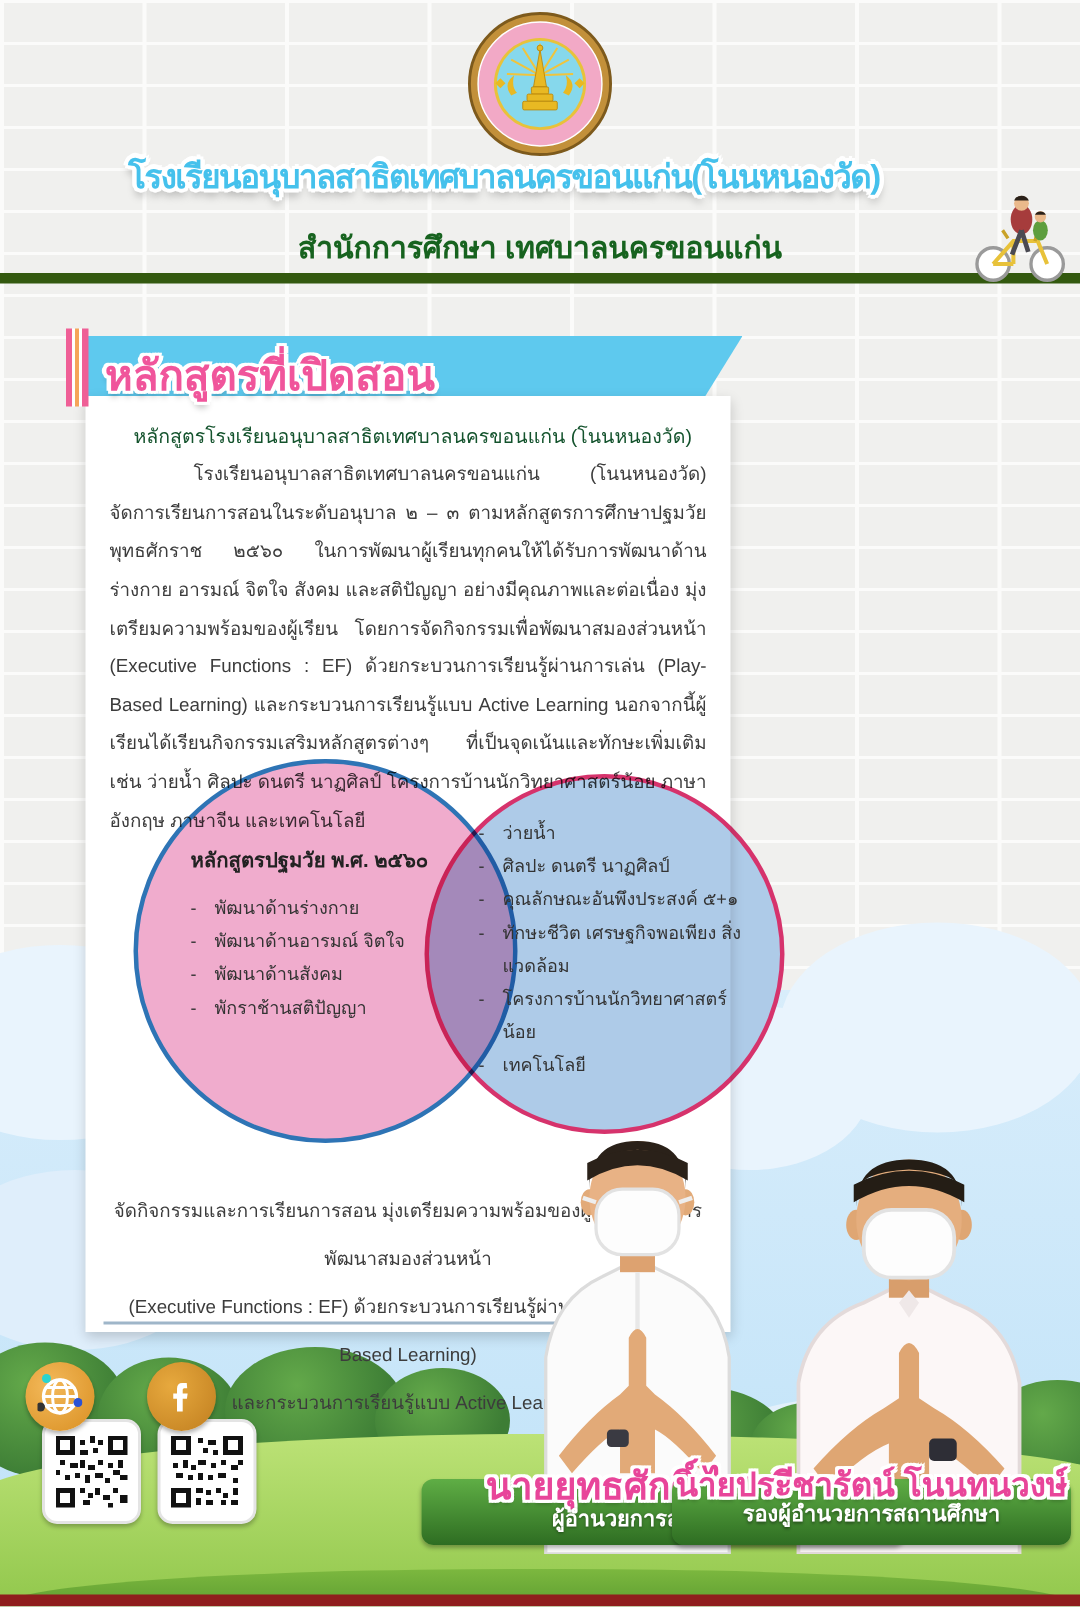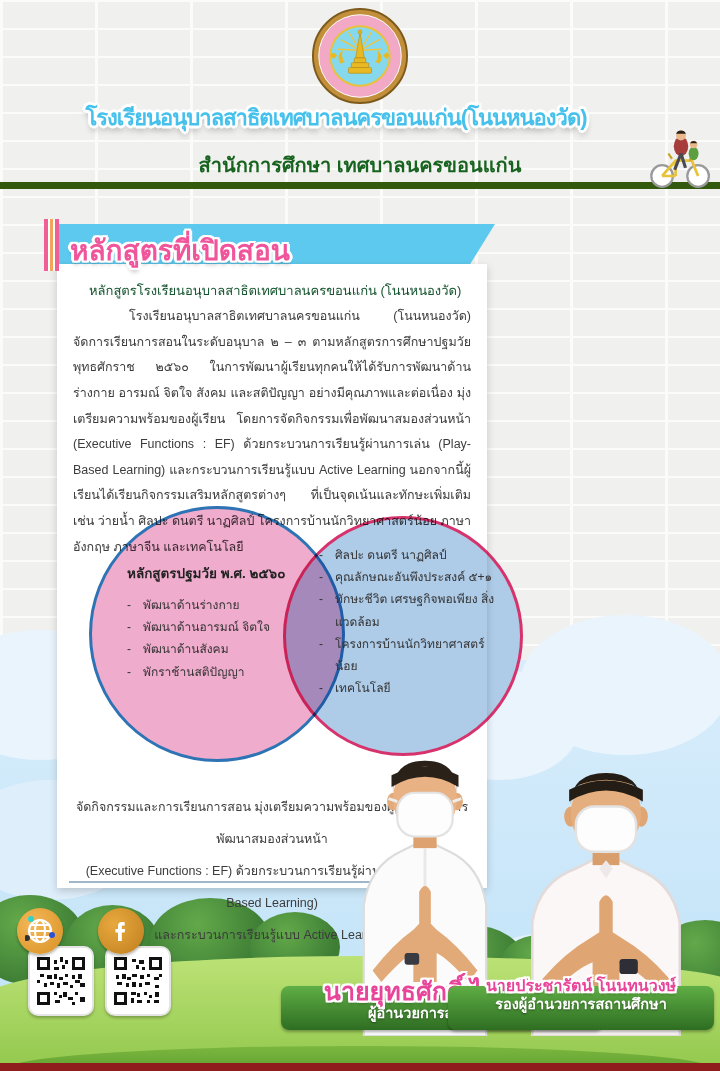--- a/index.html
+++ b/index.html
@@ -68,21 +68,21 @@
   .banner{z-index:8;text-align:center;border-radius:8px;
     background:linear-gradient(#5fae45,#2e6d22);box-shadow:0 2px 3px rgba(0,0,0,.3);}
   .pname{font-weight:bold;color:#e8459a;line-height:1.05;margin-top:-8px;
     text-shadow:-2px -2px 0 #fff,2px -2px 0 #fff,-2px 2px 0 #fff,2px 2px 0 #fff,
       0 -2px 0 #fff,0 2px 0 #fff,-2px 0 0 #fff,2px 0 0 #fff,0 3px 3px rgba(0,0,0,.3);}
   .ptitle{font-size:14.5px;font-weight:bold;color:#fff;line-height:1.25;
     text-shadow:0 1px 2px rgba(0,0,0,.4);}
   .banner1{left:281px;top:986px;width:322px;height:44px;}
   .banner1 .pname{font-size:25px;}
   .banner2{left:448px;top:986px;width:266px;height:44px;}
-  .banner2 .pname{font-size:16px;}
+  .banner2 .pname{font-size:22px;}
   
   .qr-card{position:absolute;width:62px;height:66px;background:#fff;border:2px solid #e4e4e4;
     border-radius:10px;z-index:7;box-shadow:0 2px 3px rgba(0,0,0,.25);
     display:flex;align-items:center;justify-content:center;}
   .soc{position:absolute;width:46px;height:46px;border-radius:50%;z-index:8;
     display:flex;align-items:center;justify-content:center;box-shadow:0 2px 3px rgba(0,0,0,.3);}
   .soc-globe{left:17px;top:908px;background:radial-gradient(circle at 35% 35%,#f3b95a,#d98f22);}
   .soc-fb{left:98px;top:908px;background:radial-gradient(circle at 35% 35%,#e7a93e,#c07e1f);}
   
   .pill{left:20px;top:1025px;width:676px;height:30px;background:#fff;border-radius:16px;
@@ -171,20 +171,21 @@
       <div class="vcirc vleft"></div>
       <div class="vcirc vright"></div>
       <div class="vl-text">
         <div class="vtitle">หลักสูตรปฐมวัย พ.ศ. ๒๕๖๐</div>
         <div class="vitem">พัฒนาด้านร่างกาย</div>
         <div class="vitem">พัฒนาด้านอารมณ์ จิตใจ</div>
         <div class="vitem">พัฒนาด้านสังคม</div>
         <div class="vitem">พักราช้านสติปัญญา</div>
       </div>
       <div class="vr-text">
+        <div class="vitem">ว่ายน้ำ</div>
         <div class="vitem">ศิลปะ ดนตรี นาฏศิลป์</div>
         <div class="vitem">คุณลักษณะอันพึงประสงค์ ๕+๑</div>
         <div class="vitem">ทักษะชีวิต เศรษฐกิจพอเพียง สิ่งแวดล้อม</div>
         <div class="vitem">โครงการบ้านนักวิทยาศาสตร์น้อย</div>
         <div class="vitem">เทคโนโลยี</div>
       </div>
     </div>
     <div class="doc-footer">
       <div>จัดกิจกรรมและการเรียนการสอน มุ่งเตรียมความพร้อมของผู้เรียน โดยการพัฒนาสมองส่วนหน้า</div>
       <div>(Executive Functions : EF) ด้วยกระบวนการเรียนรู้ผ่านการเล่น (Play-Based Learning)</div>

